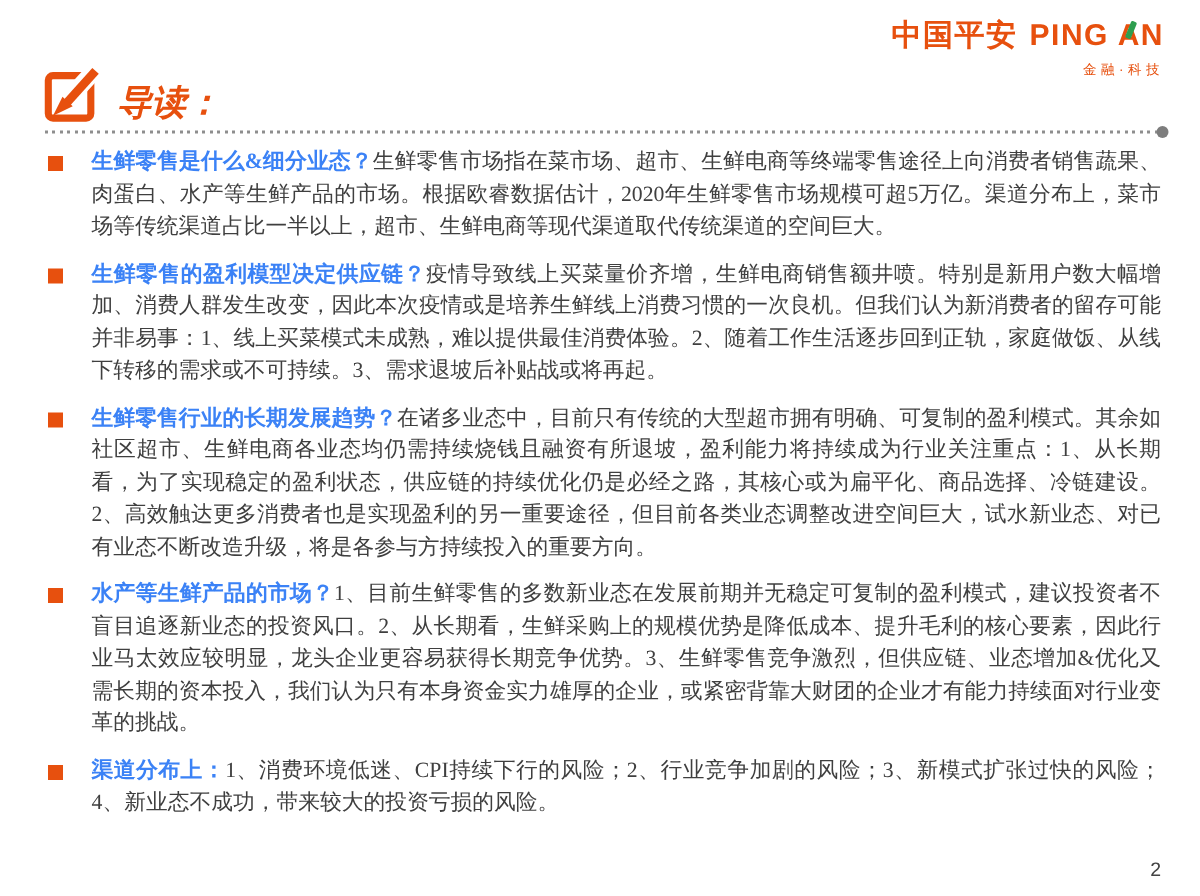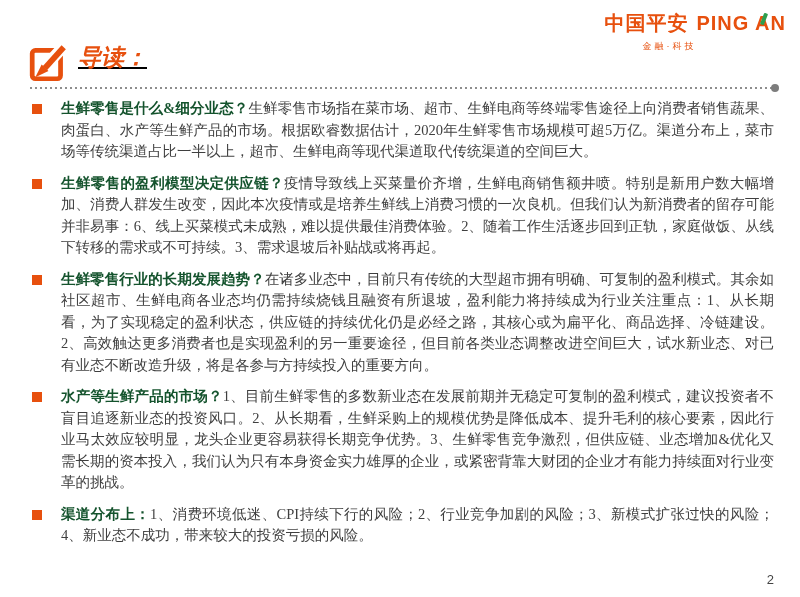--- a/index.html
+++ b/index.html
@@ -13,22 +13,22 @@
     height: 597px;
     background: #ffffff;
     overflow: hidden;
     font-family: "Liberation Serif", "DejaVu Serif", serif;
   }
 
   
   .logo {
     position: absolute;
     top: 10px;
-    right: 14px;
-    text-align: left;
+    right: 24px;
+    text-align: right;
   }
   .logo-row {
     display: flex;
     align-items: baseline;
     gap: 8px;
   }
   .logo-cn {
     font-family: "Liberation Sans", "DejaVu Sans", sans-serif;
     font-weight: bold;
     font-size: 20px;
@@ -61,22 +61,21 @@
     margin-top: 3px;
     margin-left: 38px;
   }
 
   
   .title-row {
     position: absolute;
     top: 42px;
     left: 28px;
     display: flex;
-    align-items: flex-start;
-    text-decoration: underline;
+    align-items: flex-end;
   }
   .title-icon {
     width: 42px;
     height: 42px;
   }
   .page-title {
     margin-left: 8px;
     font-size: 23px;
     font-weight: bold;
     color: #e7500e;
@@ -123,21 +122,21 @@
   }
   .bullet-text {
     flex: 1 1 auto;
     margin: 0 0 0 19px;
     font-size: 14.5px;
     line-height: 21.5px;
     color: #3f3f3f;
     text-align: justify;
   }
   .bullet-heading {
-    color: #14532d;
+    color: #3b82f6;
     font-weight: bold;
     margin-top: 24px;
   }
 
   
   .page-number {
     position: absolute;
     right: 26px;
     bottom: 10px;
     font-size: 13px;
@@ -178,21 +177,21 @@
   <div class="content">
 
     <div class="bullet-item">
       <span class="bullet-square-icon"></span>
       <p class="bullet-text"><span class="bullet-heading">生鲜零售是什么&amp;细分业态？</span><span>生鲜零售市场指在菜市场、超市、生鲜电商等终端零售途径上向消费者销售蔬果、肉蛋白、水产等生鲜产品的市场。根据欧睿数据估计，2020年生鲜零售市场规模可超5万亿。渠道分布上，菜市场等传统渠道占比一半以上，超市、生鲜电商等现代渠道取代传统渠道的空间巨大。</span></p>
     </div>
 
 
     <div class="bullet-item">
       <span class="bullet-square-icon"></span>
-      <p class="bullet-text"><span class="bullet-heading">生鲜零售的盈利模型决定供应链？</span><span>疫情导致线上买菜量价齐增，生鲜电商销售额井喷。特别是新用户数大幅增加、消费人群发生改变，因此本次疫情或是培养生鲜线上消费习惯的一次良机。但我们认为新消费者的留存可能并非易事：6、线上买菜模式未成熟，难以提供最佳消费体验。2、随着工作生活逐步回到正轨，家庭做饭、从线下转移的需求或不可持续。3、需求退坡后补贴战或将再起。</span></p>
+      <p class="bullet-text"><span class="bullet-heading">生鲜零售的盈利模型决定供应链？</span><span>疫情导致线上买菜量价齐增，生鲜电商销售额井喷。特别是新用户数大幅增加、消费人群发生改变，因此本次疫情或是培养生鲜线上消费习惯的一次良机。但我们认为新消费者的留存可能并非易事：1、线上买菜模式未成熟，难以提供最佳消费体验。2、随着工作生活逐步回到正轨，家庭做饭、从线下转移的需求或不可持续。3、需求退坡后补贴战或将再起。</span></p>
     </div>
 
     <div class="bullet-item">
       <span class="bullet-square-icon"></span>
       <p class="bullet-text"><span class="bullet-heading">生鲜零售行业的长期发展趋势？</span><span>在诸多业态中，目前只有传统的大型超市拥有明确、可复制的盈利模式。其余如社区超市、生鲜电商各业态均仍需持续烧钱且融资有所退坡，盈利能力将持续成为行业关注重点：1、从长期看，为了实现稳定的盈利状态，供应链的持续优化仍是必经之路，其核心或为扁平化、商品选择、冷链建设。2、高效触达更多消费者也是实现盈利的另一重要途径，但目前各类业态调整改进空间巨大，试水新业态、对已有业态不断改造升级，将是各参与方持续投入的重要方向。</span></p>
     </div>
 
     <div class="bullet-item">
       <span class="bullet-square-icon"></span>
       <p class="bullet-text"><span class="bullet-heading">水产等生鲜产品的市场？</span><span>1、目前生鲜零售的多数新业态在发展前期并无稳定可复制的盈利模式，建议投资者不盲目追逐新业态的投资风口。2、从长期看，生鲜采购上的规模优势是降低成本、提升毛利的核心要素，因此行业马太效应较明显，龙头企业更容易获得长期竞争优势。3、生鲜零售竞争激烈，但供应链、业态增加&amp;优化又需长期的资本投入，我们认为只有本身资金实力雄厚的企业，或紧密背靠大财团的企业才有能力持续面对行业变革的挑战。</span></p>

